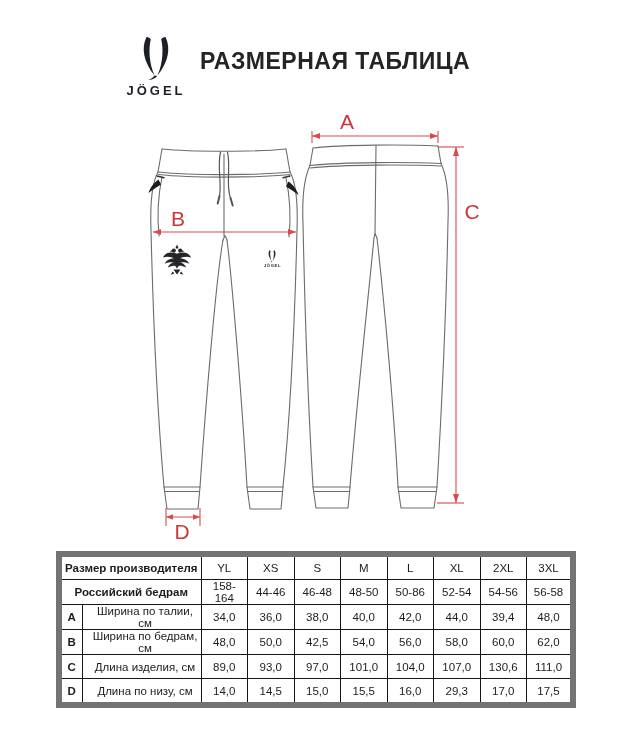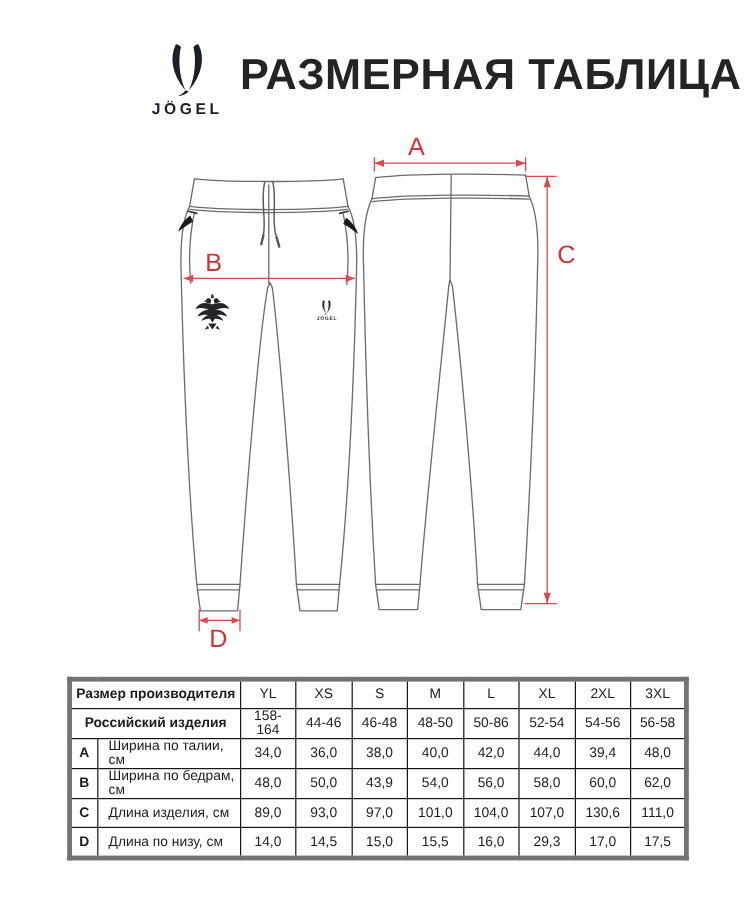--- a/index.html
+++ b/index.html
@@ -3,32 +3,32 @@
 <meta charset="utf-8">
 <style>
   html,body{margin:0;padding:0;background:#ffffff;}
   .canvas{position:relative;width:624px;height:750px;background:#fff;overflow:hidden;
           font-family:"Liberation Sans",sans-serif;color:#1e2025;}
   
   .brand{position:absolute;left:118px;top:36px;width:76px;text-align:center;}
   .brand .mark{display:block;margin:0 auto;}
   .brand .word{display:block;margin-top:3px;font-weight:bold;font-size:13px;
                letter-spacing:3px;color:#1d1f27;}
-  .title{position:absolute;left:200px;top:45px;width:410px;font-size:36px;line-height:33px;
+  .title{position:absolute;left:200px;top:45px;width:410px;font-size:23px;line-height:33px;
          font-weight:bold;letter-spacing:.5px;color:#242424;white-space:nowrap;}
   
   .figure{position:absolute;left:0;top:108px;width:624px;height:444px;}
   
   .tablewrap{position:absolute;left:56px;top:551px;}
   table.sizes{border-collapse:collapse;table-layout:fixed;width:514px;
               font-size:11.5px;color:#1c1c1c;background:#fff;}
   table.sizes td{border:1px solid #161616;height:22px;text-align:center;
                  vertical-align:middle;padding:0 2px;overflow:hidden;}
-  table.sizes{border:4px solid #737373;margin-top:13px;}
-  table.sizes td.lbl{text-align:left;padding-left:9px;}
+  table.sizes{border:6px solid #737373;}
+  table.sizes td.lbl{text-align:center;padding-left:9px;}
   table.sizes td.b{font-weight:bold;}
   table.sizes tr.data td{height:23px;}
   .hid{position:absolute;width:0;height:0;overflow:hidden;}
 </style>
 </head>
 <body>
 
 <div class="canvas">
 
   <svg class="hid" aria-hidden="true">
@@ -198,21 +198,21 @@
         <td>YL</td>
         <td>XS</td>
         <td>S</td>
         <td>M</td>
         <td>L</td>
         <td>XL</td>
         <td>2XL</td>
         <td>3XL</td>
       </tr>
       <tr>
-        <td colspan="2" class="b">Российский изделия</td>
+        <td colspan="2" class="b">Российский бедрам</td>
         <td>158-164</td>
         <td>44-46</td>
         <td>46-48</td>
         <td>48-50</td>
         <td>50-86</td>
         <td>52-54</td>
         <td>54-56</td>
         <td>56-58</td>
       </tr>
       <tr class="data">
@@ -225,21 +225,21 @@
         <td>42,0</td>
         <td>44,0</td>
         <td>39,4</td>
         <td>48,0</td>
       </tr>
       <tr class="data">
         <td class="b">B</td>
         <td class="lbl">Ширина по бедрам, см</td>
         <td>48,0</td>
         <td>50,0</td>
-        <td>43,9</td>
+        <td>42,5</td>
         <td>54,0</td>
         <td>56,0</td>
         <td>58,0</td>
         <td>60,0</td>
         <td>62,0</td>
       </tr>
       <tr class="data">
         <td class="b">C</td>
         <td class="lbl">Длина изделия, см</td>
         <td>89,0</td>

